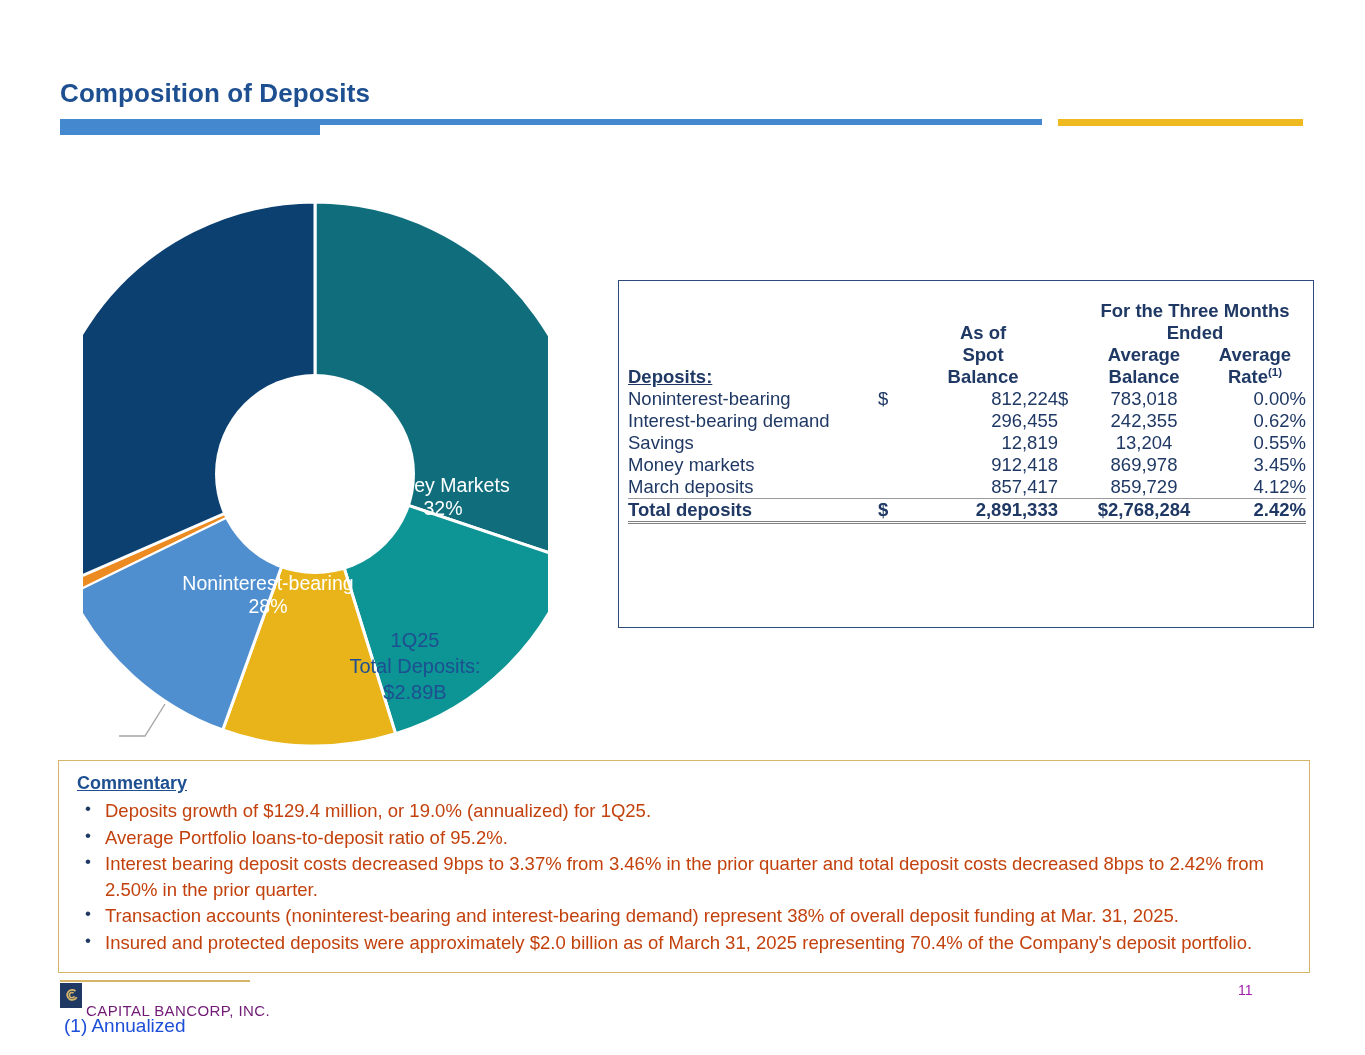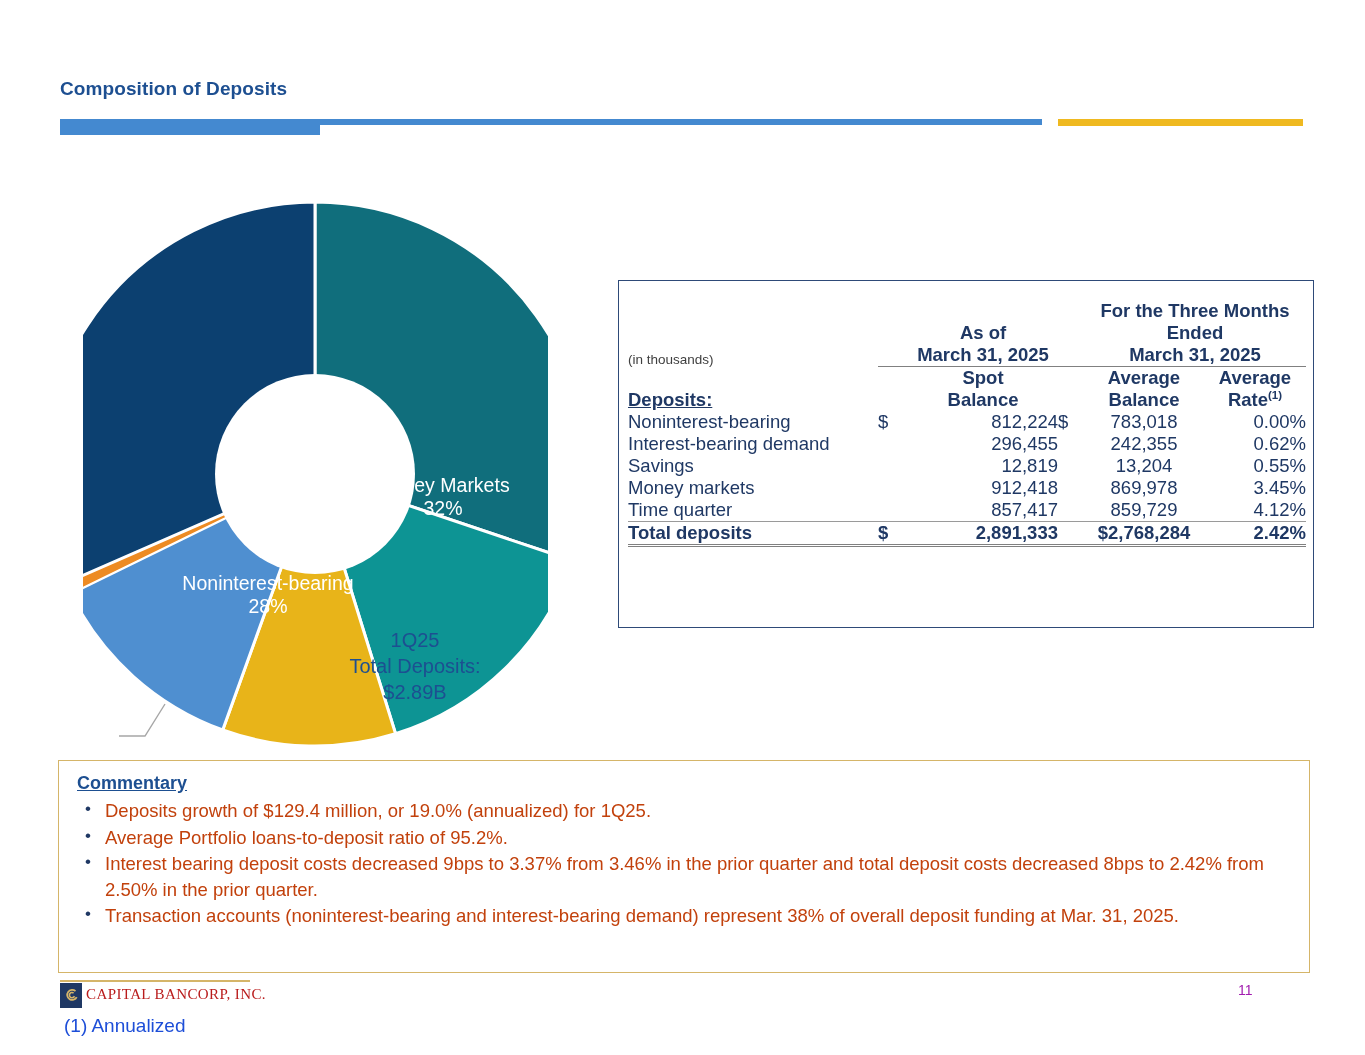--- a/index.html
+++ b/index.html
@@ -11,21 +11,21 @@
     position: relative;
     font-family: "Liberation Sans", sans-serif;
     overflow: hidden;
     color: #1F3864;
   }
 
   
   #slide-title {
     position: absolute;
     left: 60px; top: 78px;
-    font-size: 19px;
+    font-size: 26px;
     font-weight: bold;
     color: #1D4F91;
     letter-spacing: .1px;
   }
   #rule-blue-thin {
     position: absolute;
     left: 60px; top: 119px;
     width: 982px; height: 6px;
     background: #4489D0;
   }
@@ -167,25 +167,25 @@
   }
   #logo-mark {
     position: absolute;
     left: 0; top: 3px;
     width: 22px; height: 25px;
     background: #1F3864;
   }
   #logo-mark svg { display:block; }
   #logo-text {
     position: absolute;
-    left: 26px; top: 6px;
-    font-family: Liberation Serif, serif;
+    left: 26px; top: 22px;
+    font-family: Liberation Sans, sans-serif;
     font-size: 15px;
     letter-spacing: .4px;
-    color: #b91c1c;
+    color: #701a75;
     white-space: nowrap;
   }
   #logo-rule {
     position: absolute;
     left: 0; top: 0;
     width: 190px; height: 2px;
     background: #D5B569;
   }
   #footnote {
     position: absolute;
@@ -274,27 +274,20 @@
   <tbody>
       <tr>
     <td class="lbl-col"></td>
     <td class="cur-col"></td>
     <td class="num-col hdr-group">As of</td>
     <td class="cur2-col"></td>
     <td class="num2-col hdr-group" colspan="2">
       <span>For the Three Months</span><br>
       <span>Ended</span>
     </td>
-  </tr>
-  <tr>
-    <td class="lbl-col hdr-small">(in thousands)</td>
-    <td class="cur-col underline-b"></td>
-    <td class="num-col hdr-sub underline-b">March 31, 2025</td>
-    <td class="cur2-col underline-b"></td>
-    <td class="num2-col hdr-sub underline-b" colspan="2">March 31, 2025</td>
   </tr>
   <tr>
     <td class="lbl-col deposits-head">Deposits:</td>
     <td class="cur-col"></td>
     <td class="num-col hdr-sub">
       <span>Spot</span><br><span>Balance</span>
     </td>
     <td class="cur2-col"></td>
     <td class="num2-col hdr-sub">
       <span>Average</span><br><span>Balance</span>
@@ -330,21 +323,21 @@
   </tr>
   <tr class="row-data">
     <td class="lbl-col">Money markets</td>
     <td class="cur-col"></td>
     <td class="num-col">912,418</td>
     <td class="cur2-col"></td>
     <td class="num2-col">869,978</td>
     <td class="rate-col">3.45%</td>
   </tr>
   <tr class="row-data time-underline">
-    <td class="lbl-col">Time quarter</td>
+    <td class="lbl-col">March deposits</td>
     <td class="cur-col"></td>
     <td class="num-col">857,417</td>
     <td class="cur2-col"></td>
     <td class="num2-col">859,729</td>
     <td class="rate-col">4.12%</td>
   </tr>
   <tr class="total-row">
     <td class="lbl-col">Total deposits</td>
     <td class="cur-col">$</td>
     <td class="num-col">2,891,333</td>
@@ -355,20 +348,21 @@
 </tbody>
   </table>
 
 <div id="commentary-box">
   <div id="commentary-title">Commentary</div>
   <ul class="comment-list">
     <li>Deposits growth of $129.4 million, or 19.0% (annualized) for 1Q25.</li>
     <li>Average Portfolio loans-to-deposit ratio of 95.2%.</li>
     <li>Interest bearing deposit costs decreased 9bps to 3.37% from 3.46% in the prior quarter and total deposit costs decreased 8bps to 2.42% from 2.50% in the prior quarter.</li>
     <li>Transaction accounts (noninterest-bearing and interest-bearing demand) represent 38% of overall deposit funding at Mar. 31, 2025.</li>
+    <li>Insured and protected deposits were approximately $2.0 billion as of March 31, 2025 representing 70.4% of the Company's deposit portfolio.</li>
   </ul>
 </div>
 
 <div id="footer-logo">
   <div id="logo-rule"></div>
   <div id="logo-mark">
     <svg width="22" height="25" viewBox="0 0 22 25">
       <path d="M15.5 8.2a5 5 0 1 0 1.2 5.9" fill="none" stroke="#D5B569" stroke-width="1.8"></path>
       <path d="M13.6 10.1a2.6 2.6 0 1 0 .8 3" fill="none" stroke="#D5B569" stroke-width="1.6"></path>
     </svg>

